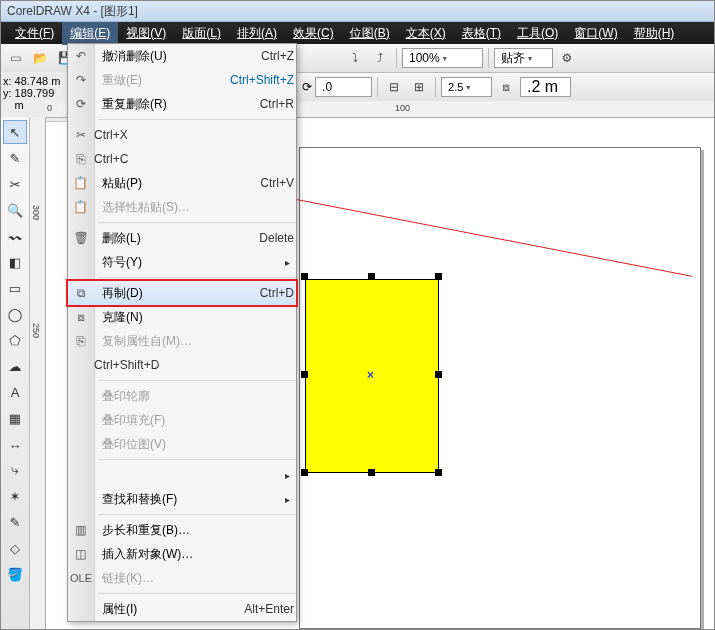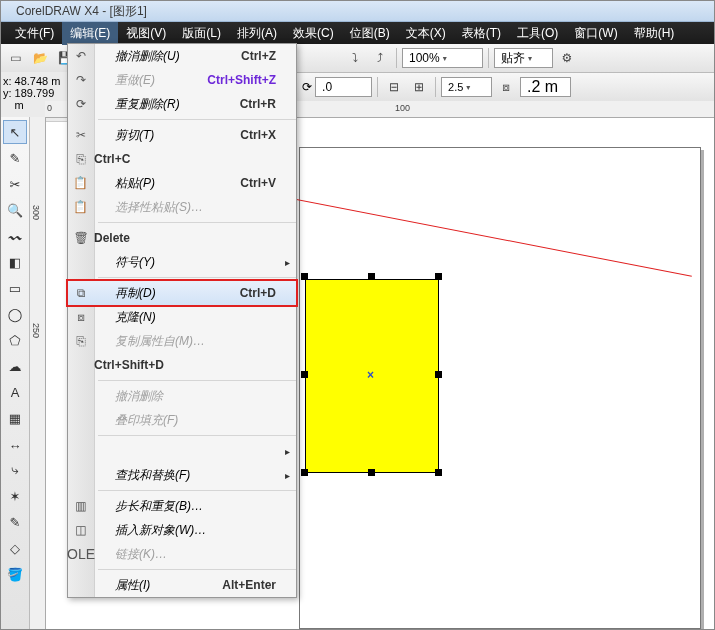--- a/index.html
+++ b/index.html
@@ -12,38 +12,39 @@
     height: 630px;
     overflow: hidden;
     position: relative;
     border: 1px solid #888;
     box-sizing: border-box;
   }
   .titlebar {
     height: 20px;
     background: linear-gradient(to bottom, #dbe8f7, #c2d7ee);
     border-bottom: 1px solid #9db8d6;
-    padding-left: 15px;
+    padding-left: 6px;
     display: flex;
     align-items: center;
     color: #3b3b3b;
     font-size: 12px;
   }
   .menubar {
     height: 22px;
     background: linear-gradient(to bottom, #2a2a2a, #1a1a1a);
     color: #fff;
     display: flex;
     align-items: center;
     padding-left: 6px;
     font-size: 12px;
   }
   .menubar .mitem {
     padding: 3px 8px;
     cursor: default;
+    text-decoration: underline;
   }
   .menubar .mitem.active {
     background: #3f5d7d;
   }
   .toolbar-row {
     height: 28px;
     background: linear-gradient(to bottom, #f7f7f7, #e3e3e3);
     border-bottom: 1px solid #bbb;
     display: flex;
     align-items: center;
@@ -109,30 +110,28 @@
   .menu-item .icon-cell {
     width: 26px;
     display: flex;
     align-items: center;
     justify-content: center;
     font-size: 12px;
     color: #555;
   }
   .menu-item .label-cell {
     flex: 1;
-    padding-left: 21px;
-    font-style: italic;
+    padding-left: 8px;
   }
   .menu-item .shortcut-cell {
-    padding-right: 20px;
+    padding-right: 2px;
     color: #333;
-    font-weight: bold;
   }
   .menu-item.disabled { color: #a0a0a0; }
-  .menu-item.disabled .shortcut-cell { color: #6d28d9; }
+  .menu-item.disabled .shortcut-cell { color: #0369a1; }
   .menu-item.highlighted {
     background: linear-gradient(to bottom, #e8f0fb, #d2e3f7);
     border: 1px solid #a6c4e8;
     margin: -1px;
     height: 24px;
     box-sizing: content-box;
   }
   .menu-item .arrow-sub {
     position: absolute;
     right: 6px;
@@ -414,40 +413,40 @@
     </div>
     <div class="menu-item">
       <span class="icon-cell">⟳</span>
       <span class="label-cell">重复删除(R)</span>
       <span class="shortcut-cell">Ctrl+R</span>
     </div>
     <div class="menu-sep"></div>
 
     <div class="menu-item">
       <span class="icon-cell">✂</span>
-      <span class="label-cell">剪切(T)</span>
       <span class="shortcut-cell">Ctrl+X</span>
     </div>
     <div class="menu-item">
       <span class="icon-cell">⎘</span>
       <span class="shortcut-cell">Ctrl+C</span>
     </div>
     <div class="menu-item">
       <span class="icon-cell">📋</span>
       <span class="label-cell">粘贴(P)</span>
       <span class="shortcut-cell">Ctrl+V</span>
     </div>
     <div class="menu-item disabled">
       <span class="icon-cell">📋</span>
       <span class="label-cell">选择性粘贴(S)…</span>
     </div>
     <div class="menu-sep"></div>
 
     <div class="menu-item">
       <span class="icon-cell">🗑</span>
+      <span class="label-cell">删除(L)</span>
       <span class="shortcut-cell">Delete</span>
     </div>
     <div class="menu-item">
       <span class="icon-cell"></span>
       <span class="label-cell">符号(Y)</span>
       <span class="arrow-sub">▸</span>
     </div>
     <div class="menu-sep"></div>
 
     <div class="menu-item highlighted boxed">
@@ -464,25 +463,29 @@
       <span class="label-cell">复制属性自(M)…</span>
     </div>
     <div class="menu-item">
       <span class="icon-cell"></span>
       <span class="shortcut-cell">Ctrl+Shift+D</span>
     </div>
     <div class="menu-sep"></div>
 
     <div class="menu-item disabled">
       <span class="icon-cell"></span>
-      <span class="label-cell">撤消删除</span>
+      <span class="label-cell">叠印轮廓</span>
     </div>
     <div class="menu-item disabled">
       <span class="icon-cell"></span>
       <span class="label-cell">叠印填充(F)</span>
+    </div>
+    <div class="menu-item disabled">
+      <span class="icon-cell"></span>
+      <span class="label-cell">叠印位图(V)</span>
     </div>
     <div class="menu-sep"></div>
 
     <div class="menu-item">
       <span class="icon-cell"></span>
       <span class="arrow-sub">▸</span>
     </div>
     <div class="menu-item">
       <span class="icon-cell"></span>
       <span class="label-cell">查找和替换(F)</span>
@@ -492,21 +495,21 @@
 
     <div class="menu-item">
       <span class="icon-cell">▥</span>
       <span class="label-cell">步长和重复(B)…</span>
     </div>
     <div class="menu-item">
       <span class="icon-cell">◫</span>
       <span class="label-cell">插入新对象(W)…</span>
     </div>
     <div class="menu-item disabled">
-      <span class="icon-cell" style="font-size:14px">OLE</span>
+      <span class="icon-cell" style="font-size:11px">OLE</span>
       <span class="label-cell">链接(K)…</span>
     </div>
     <div class="menu-sep"></div>
 
     <div class="menu-item">
       <span class="icon-cell"></span>
       <span class="label-cell">属性(I)</span>
       <span class="shortcut-cell">Alt+Enter</span>
     </div>
 

